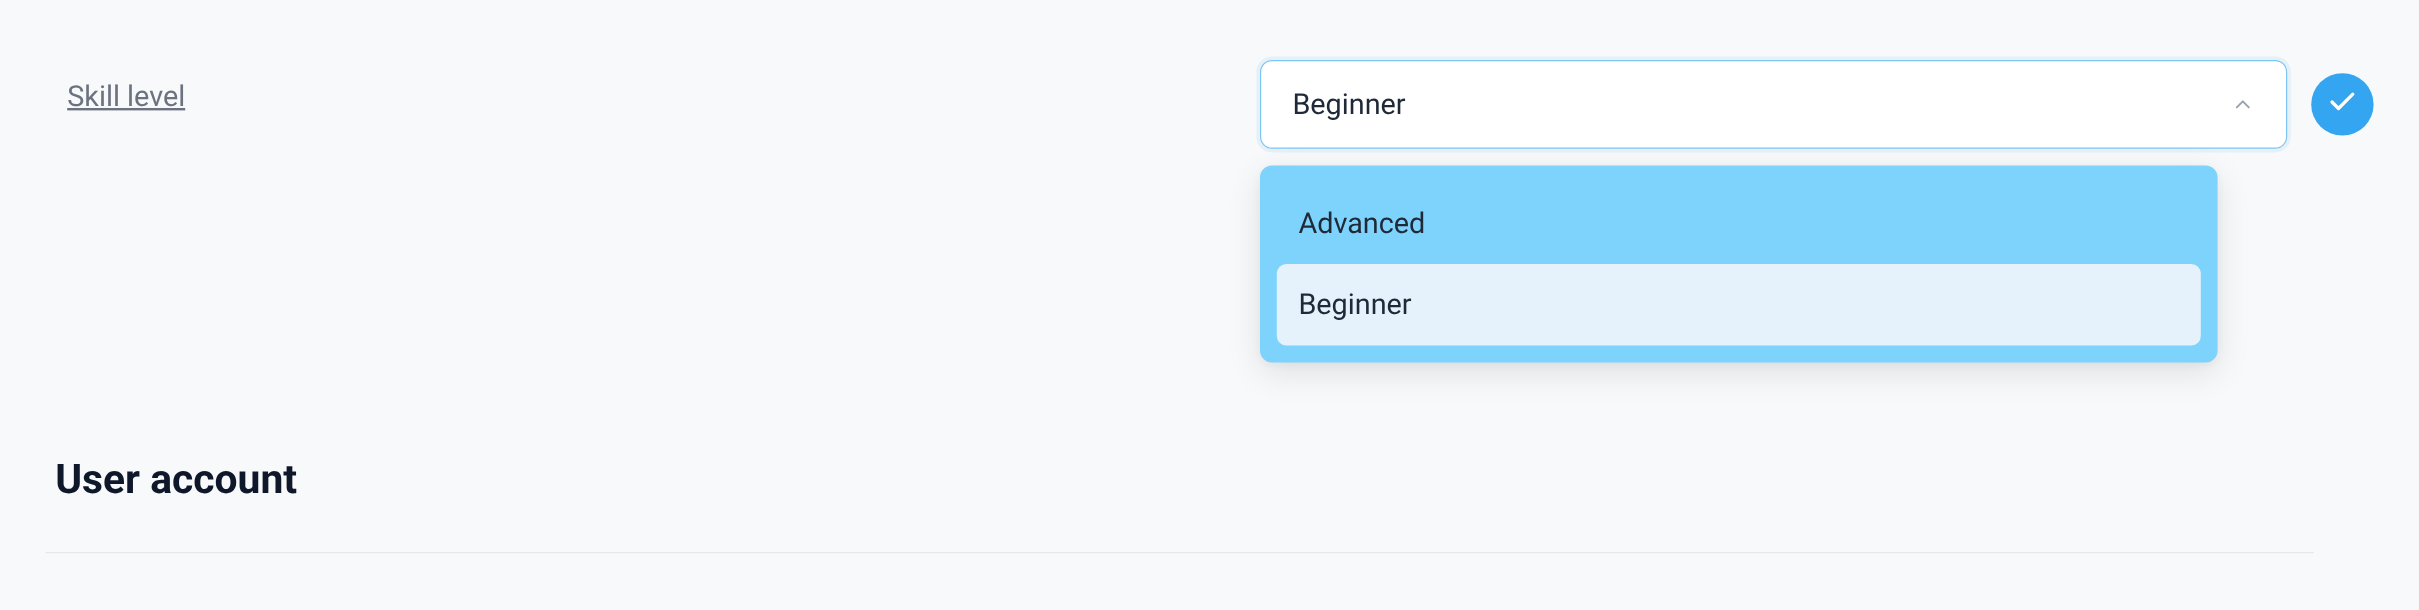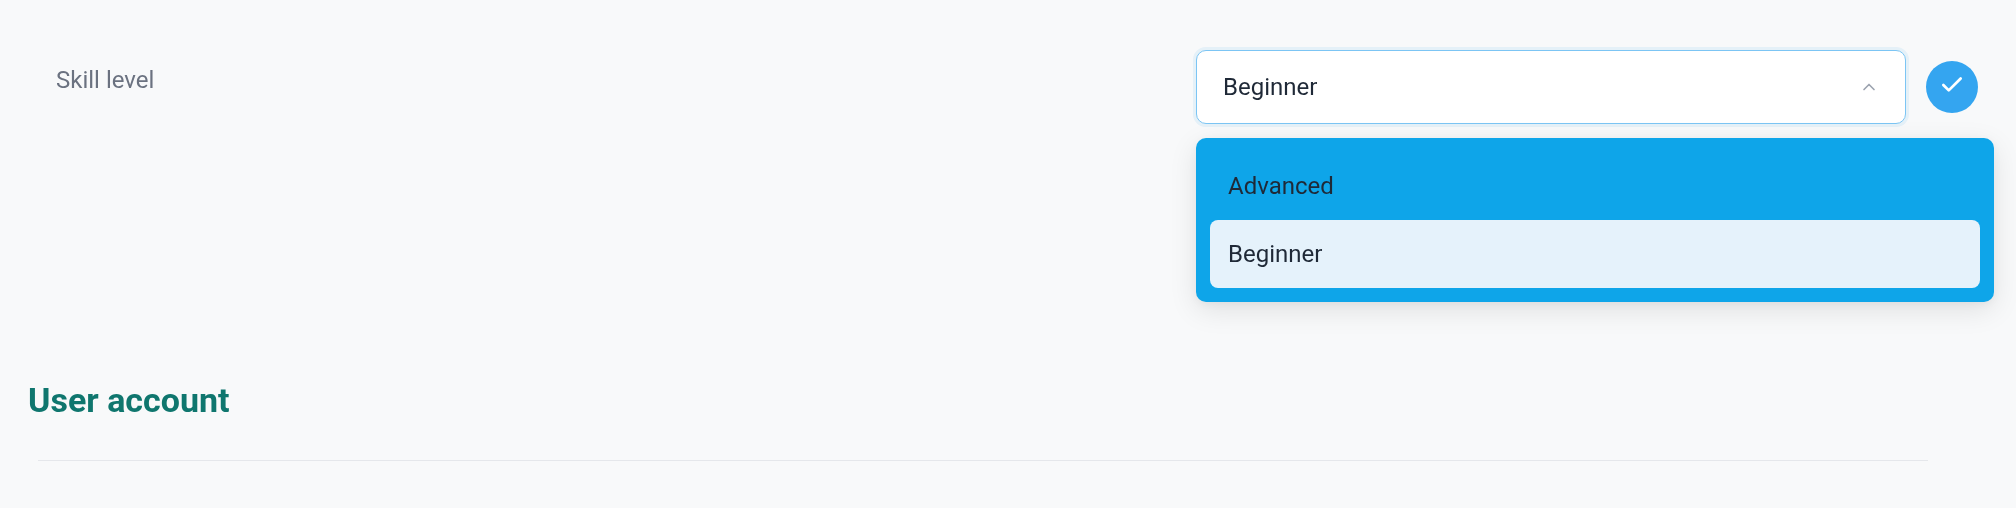--- a/index.html
+++ b/index.html
@@ -19,30 +19,31 @@
       display: flex;
       align-items: flex-start;
       padding: 50px 38px 0 56px;
     }
     .field-label {
       font-size: 24px;
       color: #6b7280;
       font-weight: 400;
       flex: 0 0 auto;
       margin-top: 16px;
+      text-decoration: underline;
     }
     .field-control-wrap {
       margin-left: auto;
       display: flex;
       align-items: center;
       gap: 20px;
     }
     .select-container {
       position: relative;
-      width: 710px;
+      width: 856px;
     }
     .select-control {
       width: 100%;
       height: 74px;
       background: #ffffff;
       border: 1.5px solid #7cc5f4;
       border-radius: 10px;
       display: flex;
       align-items: center;
       justify-content: space-between;
@@ -57,21 +58,21 @@
     .chevron-icon {
       color: #9ca3af;
       display: flex;
       align-items: center;
     }
     .dropdown-panel {
       position: absolute;
       top: 88px;
       left: 0;
       width: 798px;
-      background: #0ea5e9;
+      background: #7dd3fc;
       border-radius: 10px;
       box-shadow: 0 8px 28px rgba(0, 0, 0, 0.10), 0 2px 8px rgba(0,0,0,0.04);
       padding: 14px;
       z-index: 20;
     }
     .dropdown-option {
       font-size: 24px;
       color: #1f2937;
       padding: 20px 18px;
       border-radius: 8px;
@@ -89,25 +90,25 @@
       align-items: center;
       justify-content: center;
       cursor: pointer;
       flex-shrink: 0;
     }
     .confirm-button svg {
       color: #ffffff;
     }
     .section-heading {
       position: absolute;
-      left: 28px;
+      left: 46px;
       top: 380px;
       font-size: 34px;
       font-weight: 700;
-      color: #0f766e;
+      color: #0f172a;
     }
     .section-divider {
       position: absolute;
       left: 38px;
       right: 88px;
       top: 460px;
       height: 1px;
       background: #e5e7eb;
     }
   </style>

